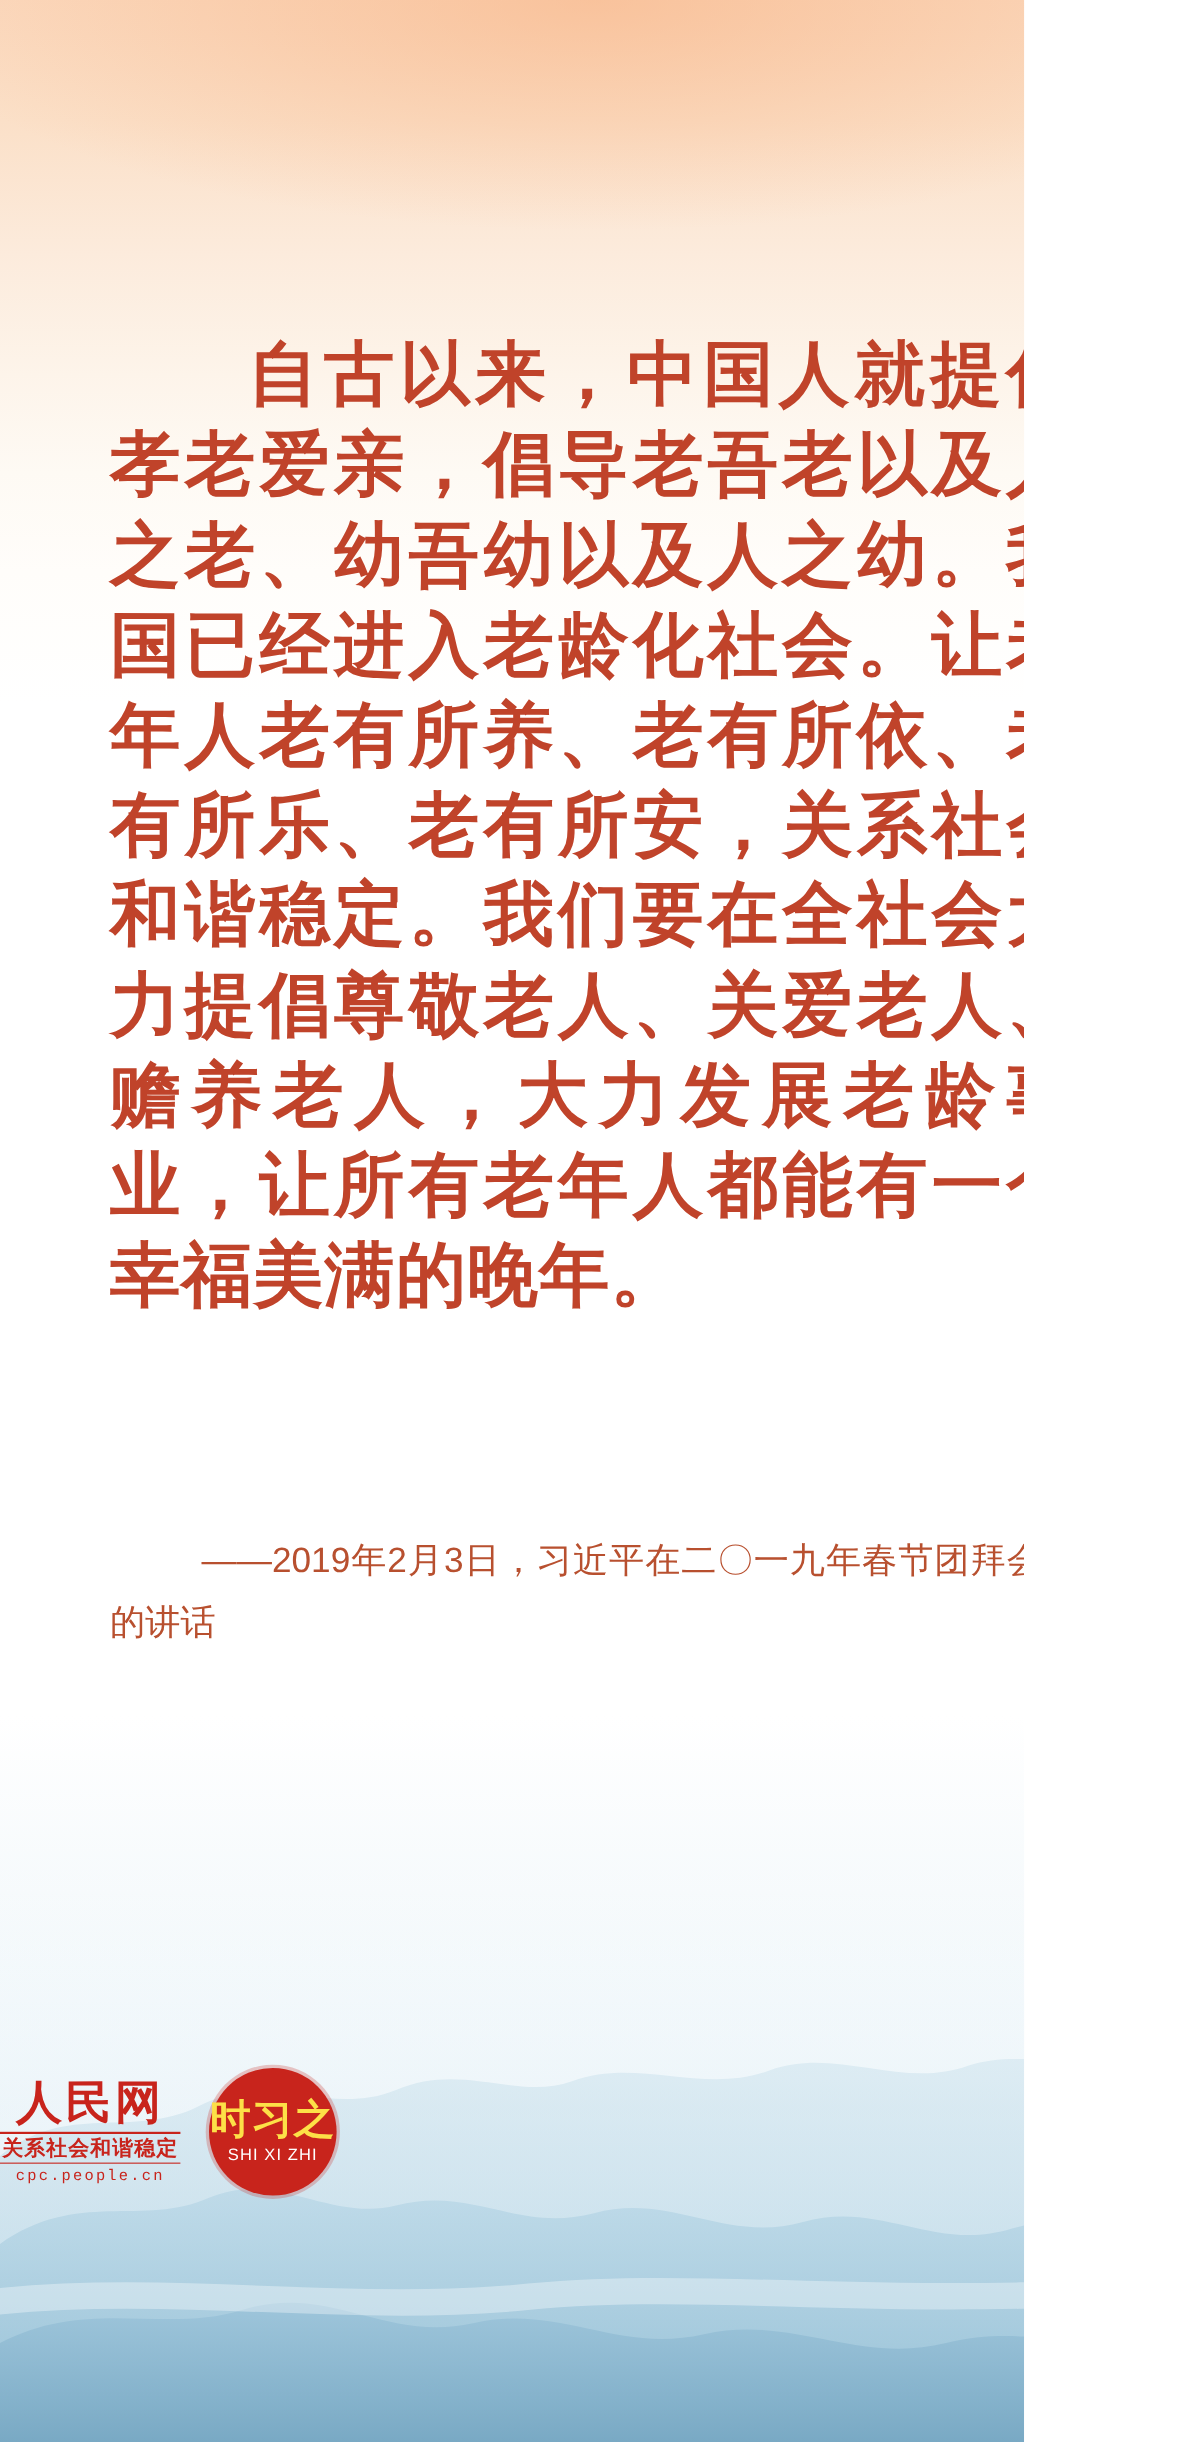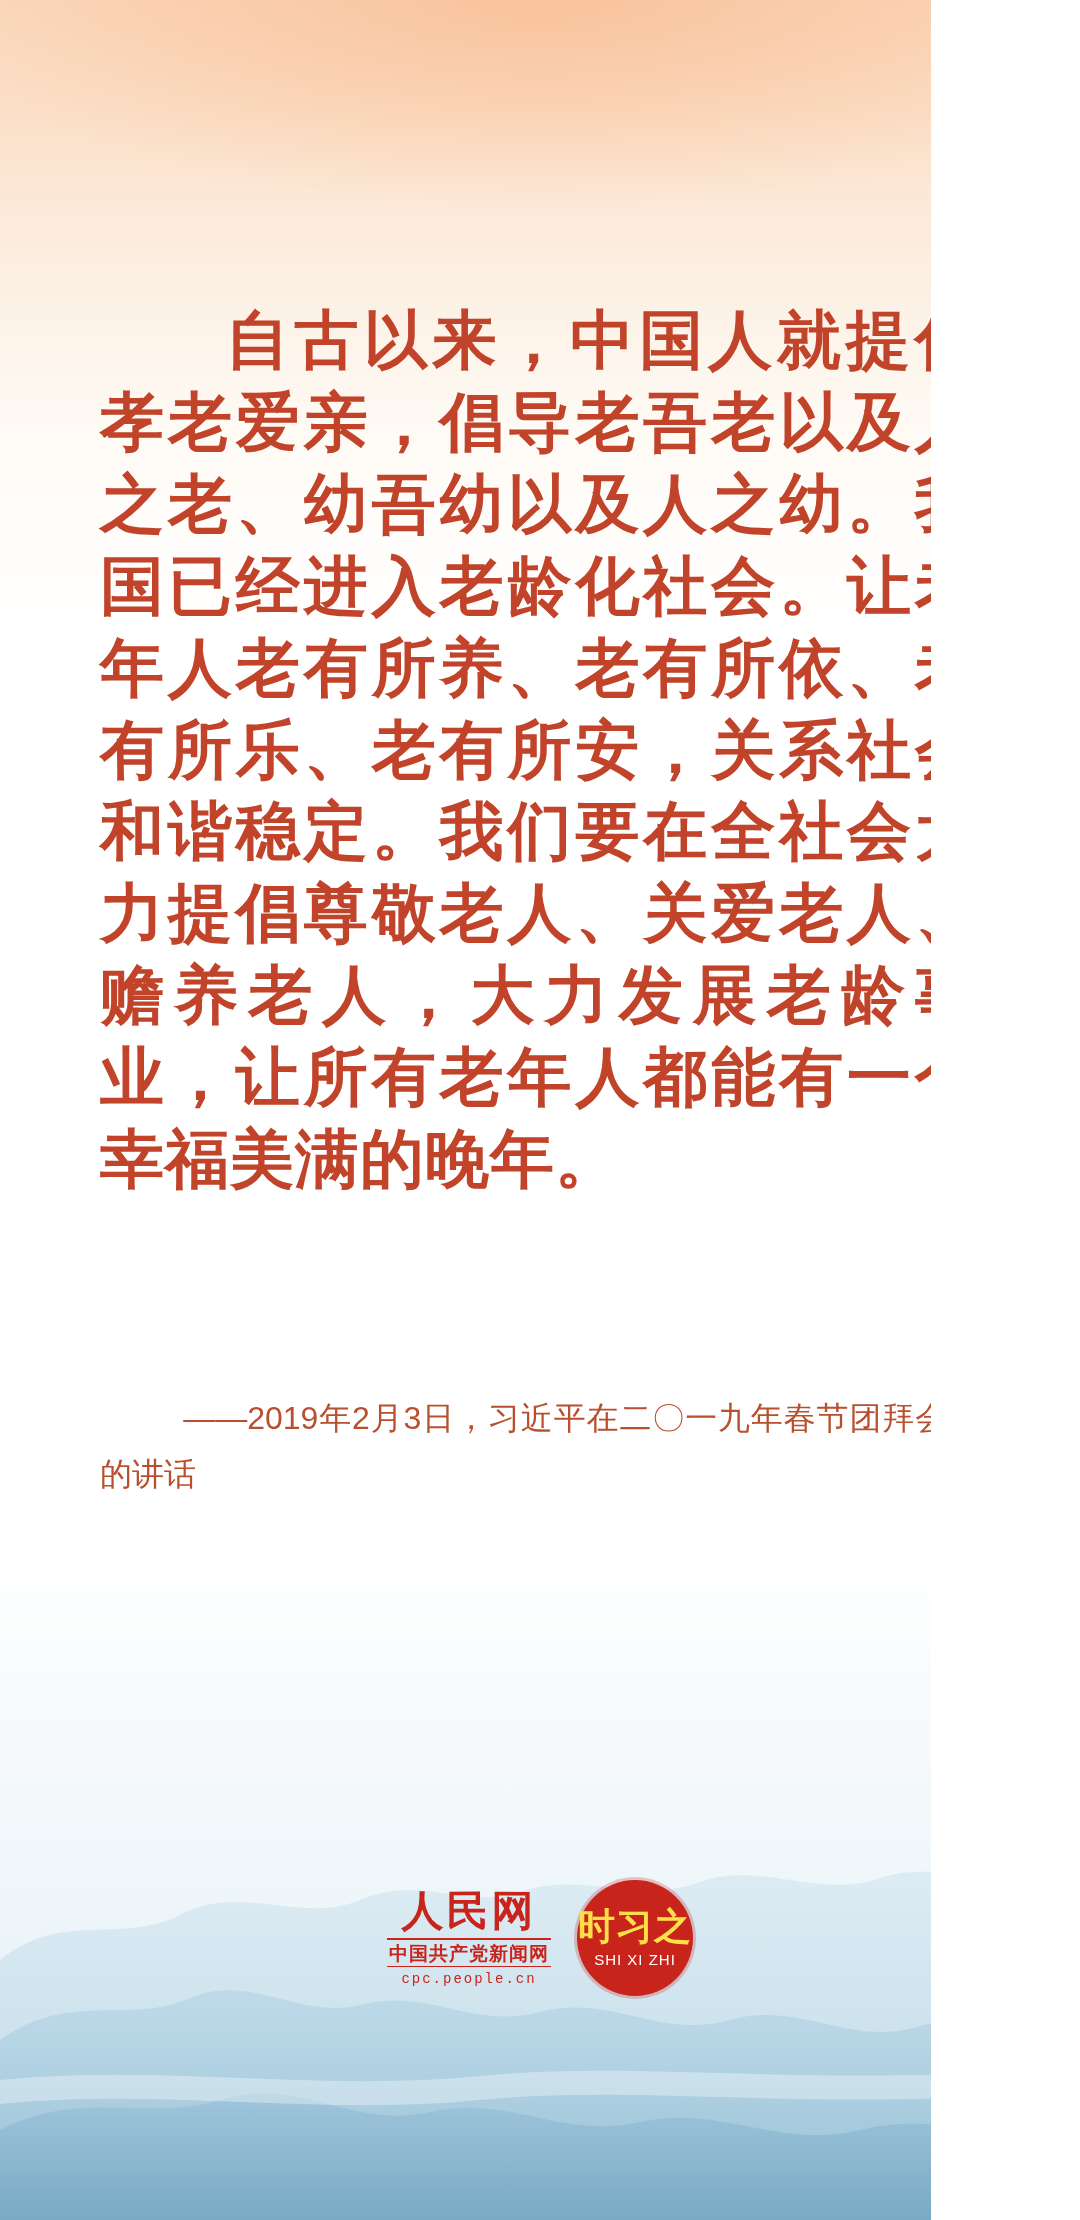--- a/index.html
+++ b/index.html
@@ -81,21 +81,20 @@
   .mountains svg { display: block; width: 1080px; height: 560px; }
 
   
   .logo-row {
     position: absolute;
     left: 0;
     top: 1880px;
     width: 1080px;
     display: flex;
     align-items: center;
-    justify-content: center;
     gap: 26px;
   }
   .people-logo {
     display: flex;
     flex-direction: column;
     align-items: center;
     line-height: 1;
   }
   .people-logo .cn-name {
     color: #c8241c;
@@ -186,21 +185,21 @@
 
       <path d="M0,470 C80,428 150,462 220,440 C300,415 350,470 430,452 C510,434 560,480 640,462 C720,444 780,490 860,470 C940,450 1010,486 1080,466 L1080,560 L0,560 Z" fill="url(#m3)"></path>
 
       <path d="M0,420 C160,404 320,432 480,416 C640,400 800,428 1080,408 L1080,432 C800,452 640,424 480,440 C320,456 160,428 0,444 Z" fill="#ffffff" opacity="0.35"></path>
     </svg>
   </div>
 
   <div class="logo-row">
     <div class="people-logo">
       <div class="cn-name">人民网</div>
-      <div class="sub">中国共产党新闻网</div>
+      <div class="sub">关系社会和谐稳定</div>
       <div class="url">cpc.people.cn</div>
     </div>
     <div class="seal">
       <div class="seal-main">时习之</div>
       <div class="seal-pinyin">SHI XI ZHI</div>
     </div>
   </div>
 
 </div>
 

